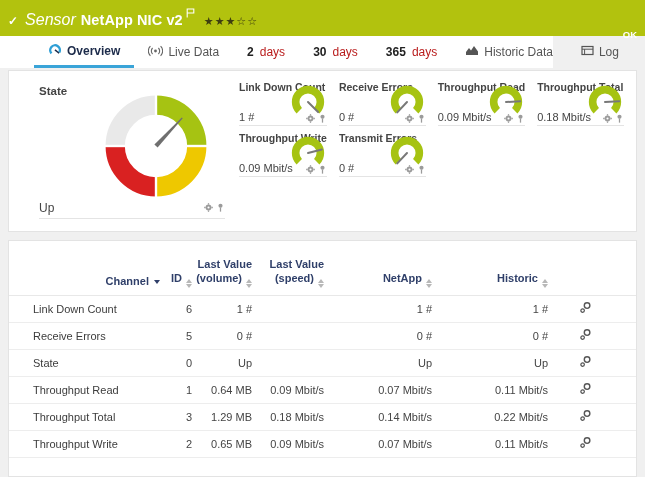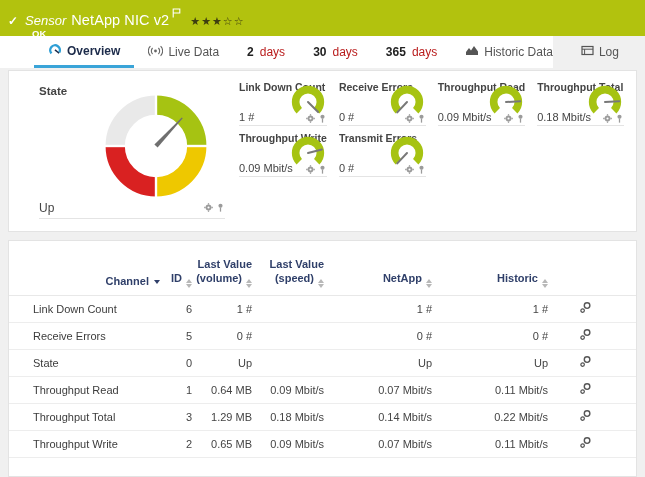--- a/index.html
+++ b/index.html
@@ -10,25 +10,25 @@
     font-family:"Liberation Sans", sans-serif;
     position:relative;
   }
   
   .sensor-header {
     position:absolute; left:0; top:0; width:645px; height:36px;
     background:#b2c20e; color:#fff; padding:4px 8px 0 8px;
   }
   .hline1 { display:flex; align-items:baseline; }
   .check { font-size:12px; font-weight:bold; margin-right:7px; }
-  .sensor-kind { font-style:italic; font-size:13px; margin-right:5px; }
-  .sensor-title { font-weight:normal; font-size:14.5px; letter-spacing:.1px;margin-top:8px; }
+  .sensor-kind { font-style:italic; font-size:16px; margin-right:5px; }
+  .sensor-title { font-weight:bold; font-size:14.5px; letter-spacing:.1px;margin-top:8px; }
   .flag-ic { margin-left:3px; align-self:flex-start; }
   .stars { font-size:11px; color:#3e3e10; letter-spacing:1px; margin-left:9px; cursor:pointer; }
-  .status-ok { font-size:9.5px; font-weight:bold; margin:0 0 0 24px; }
+  .status-ok { font-size:9.5px; font-weight:bold; margin:0 0 0 24px;text-align:right; }
   
   .tabs {
     position:absolute; left:0; top:36px; width:553px; height:32px;
     background:#fff; display:flex; align-items:stretch;
     font-size:12px; color:#555; padding-left:34px;
   }
   .tab { display:flex; align-items:center; gap:5px; padding:0 14px; cursor:pointer; white-space:nowrap; }
   .tab.active { color:#1c2b4a; font-weight:bold; border-bottom:3px solid #3aa4d8; }
   .tab b { color:#222; margin-right:1px; }
   .tab .days-word { color:#b91c1c; }

